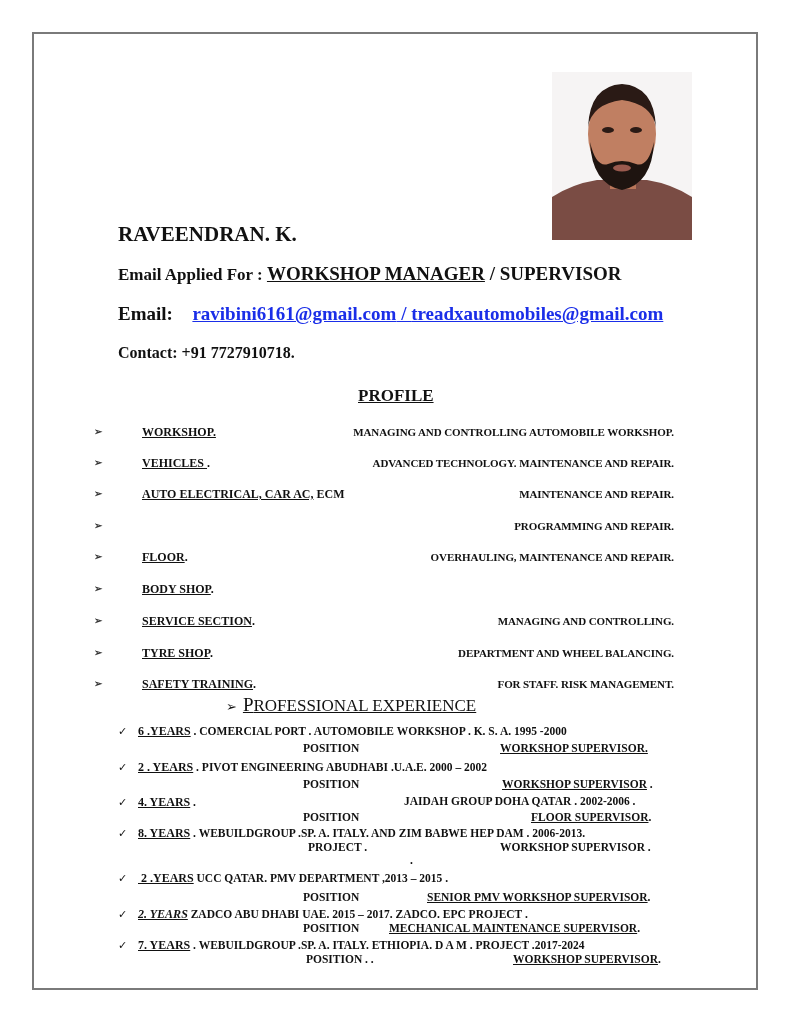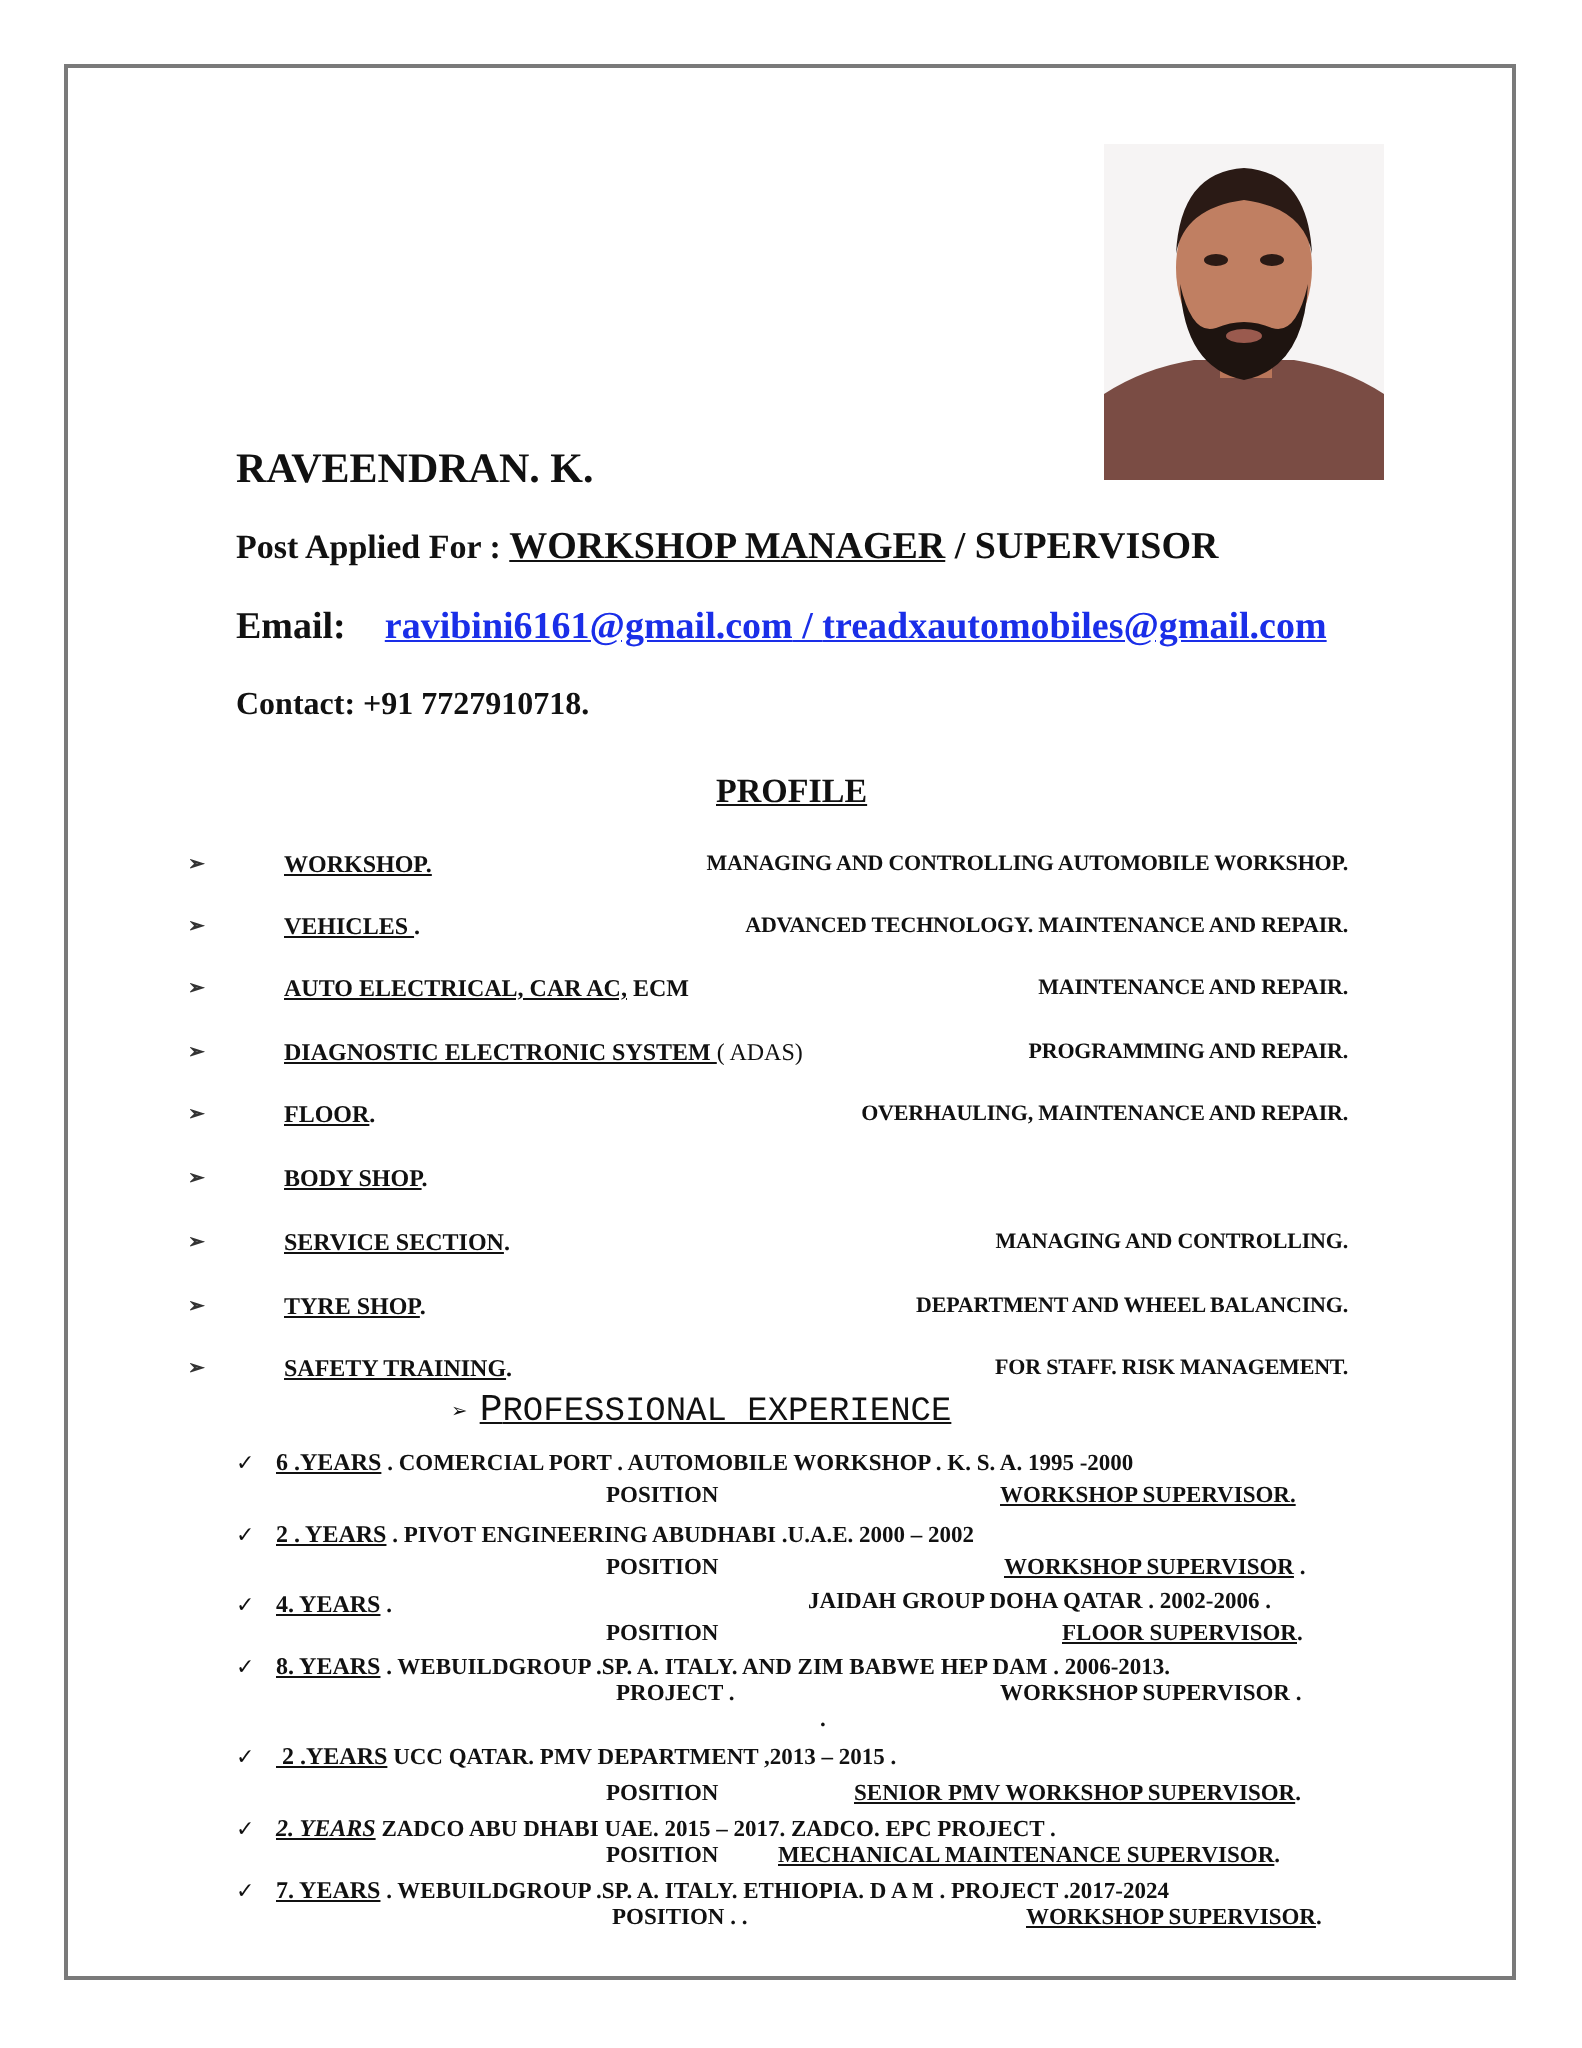--- a/index.html
+++ b/index.html
@@ -15,21 +15,21 @@
   .u { text-decoration:underline; }
   .email { left:118px; top:303px; font-size:19px; font-weight:bold; }
   .email a { color:#1a2ee8; text-decoration:underline; }
   .contact { left:118px; top:344px; font-size:16px; font-weight:bold; }
   .profile-title { left:358px; top:386px; font-size:17px; font-weight:bold; text-decoration:underline; }
   .prow { position:absolute; left:94px; width:584px; height:18px; font-size:12px; font-weight:bold; }
   .prow .bul { position:absolute; left:0; top:1px; font-size:10px; color:#333; }
   .prow .key { position:absolute; left:48px; top:0; white-space:nowrap; }
   .prow .key span.k { text-decoration:underline;margin-top:16px; }
   .prow .val { position:absolute; right:4px; top:1px; font-size:11px; white-space:nowrap; letter-spacing:-0.1px; }
-  .pe-title { left:226px; top:694px; font-size:17px; text-decoration:underline;font-family:Liberation Mono, monospace; }
+  .pe-title { left:226px; top:694px; font-size:17px; text-decoration:underline; }
   .pe-title .arrow { font-size:13px; margin-right:6px; text-decoration:none; display:inline-block; }
   .pe-title .cap { font-size:19px; }
   .erow { position:absolute; left:118px; font-size:11.5px; font-weight:bold; white-space:nowrap; }
   .erow .chk { display:inline-block; width:20px; font-weight:normal; font-size:11px; }
   .erow .yrs { text-decoration:underline; font-size:12px; }
   .prow2 { position:absolute; font-size:11.5px; font-weight:bold; white-space:nowrap; }
 </style>
 </head>
 <body>
 
@@ -44,21 +44,21 @@
     <path d="M36 55 Q38 14 70 12 Q102 14 104 55 Q100 32 70 28 Q40 32 36 55 Z" fill="#2a1a15"></path>
     <path d="M38 70 Q40 112 70 118 Q100 112 102 70 Q96 96 84 92 Q70 86 56 92 Q44 96 38 70 Z" fill="#1e1410"></path>
     <ellipse cx="56" cy="58" rx="6" ry="3" fill="#2a1a15"></ellipse>
     <ellipse cx="84" cy="58" rx="6" ry="3" fill="#2a1a15"></ellipse>
     <ellipse cx="70" cy="96" rx="9" ry="3.5" fill="#9a5a4e"></ellipse>
   </svg>
 </div>
 
 <div class="abs name">RAVEENDRAN. K.</div>
 <div class="abs post">
-  <span>Post Applied For : </span><span class="big u">WORKSHOP MANAGER</span><span class="big"> / SUPERVISOR</span>
+  <span>Email Applied For : </span><span class="big u">WORKSHOP MANAGER</span><span class="big"> / SUPERVISOR</span>
 </div>
 <div class="abs email">
   <span>Email:</span>
   <span style="display:inline-block;width:10px"></span>
   <a>ravibini6161@gmail.com</a><a> / </a><a>treadxautomobiles@gmail.com</a>
 </div>
 <div class="abs contact">Contact: +91 7727910718.</div>
 
 <div class="abs profile-title">PROFILE</div>
 
@@ -72,21 +72,20 @@
     <span class="key"><span class="k">VEHICLES </span><span>.</span></span>
     <span class="val">ADVANCED TECHNOLOGY. MAINTENANCE AND REPAIR.</span>
   </div>
 <div class="prow" style="top:487px">
     <span class="bul">➢</span>
     <span class="key"><span class="k">AUTO ELECTRICAL, CAR AC,</span><span> ECM</span></span>
     <span class="val">MAINTENANCE AND REPAIR.</span>
   </div>
 <div class="prow" style="top:519px">
     <span class="bul">➢</span>
-    <span class="key"><span class="k">DIAGNOSTIC ELECTRONIC SYSTEM </span><span style="font-weight:normal">( ADAS)</span></span>
     <span class="val">PROGRAMMING  AND REPAIR.</span>
   </div>
 <div class="prow" style="top:550px">
     <span class="bul">➢</span>
     <span class="key"><span class="k">FLOOR</span><span>.</span></span>
     <span class="val">OVERHAULING, MAINTENANCE AND REPAIR.</span>
   </div>
 <div class="prow" style="top:582px">
     <span class="bul">➢</span>
     <span class="key"><span class="k">BODY SHOP</span><span>.</span></span>

